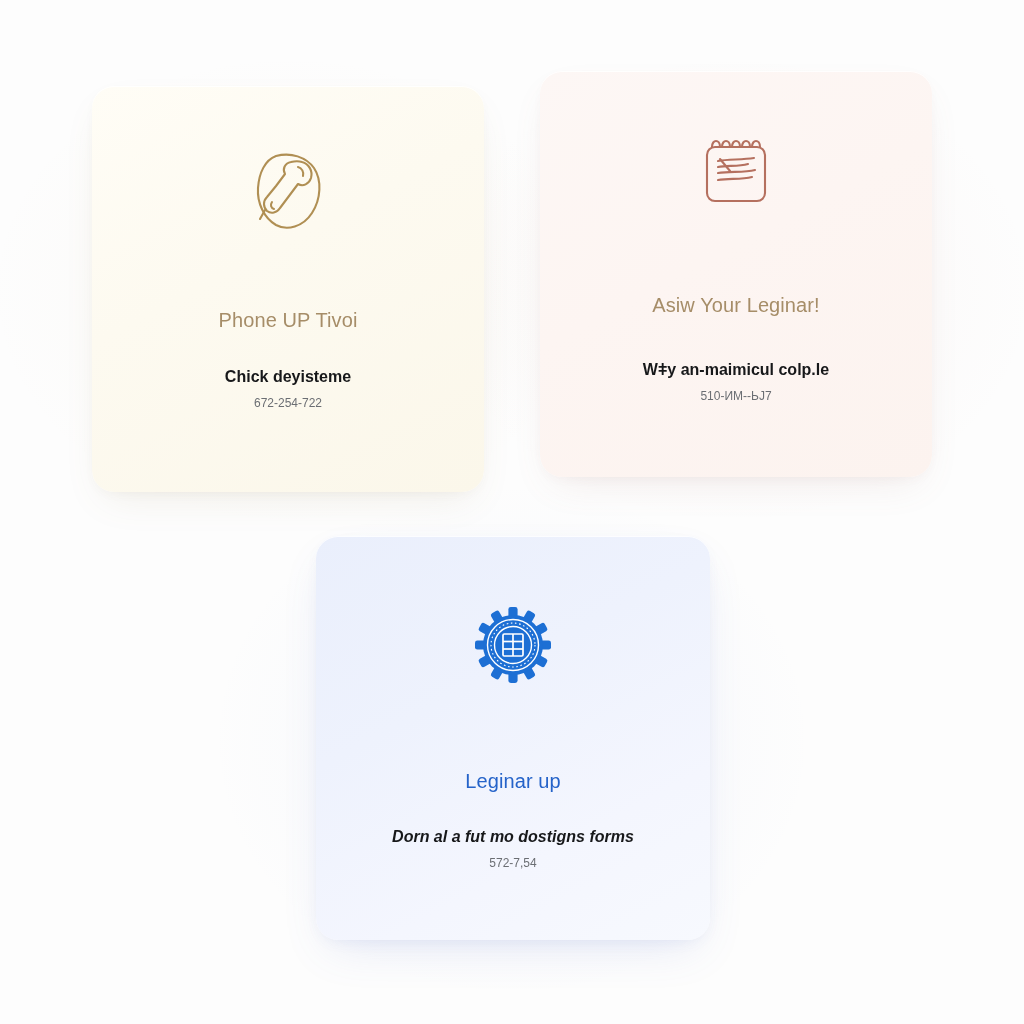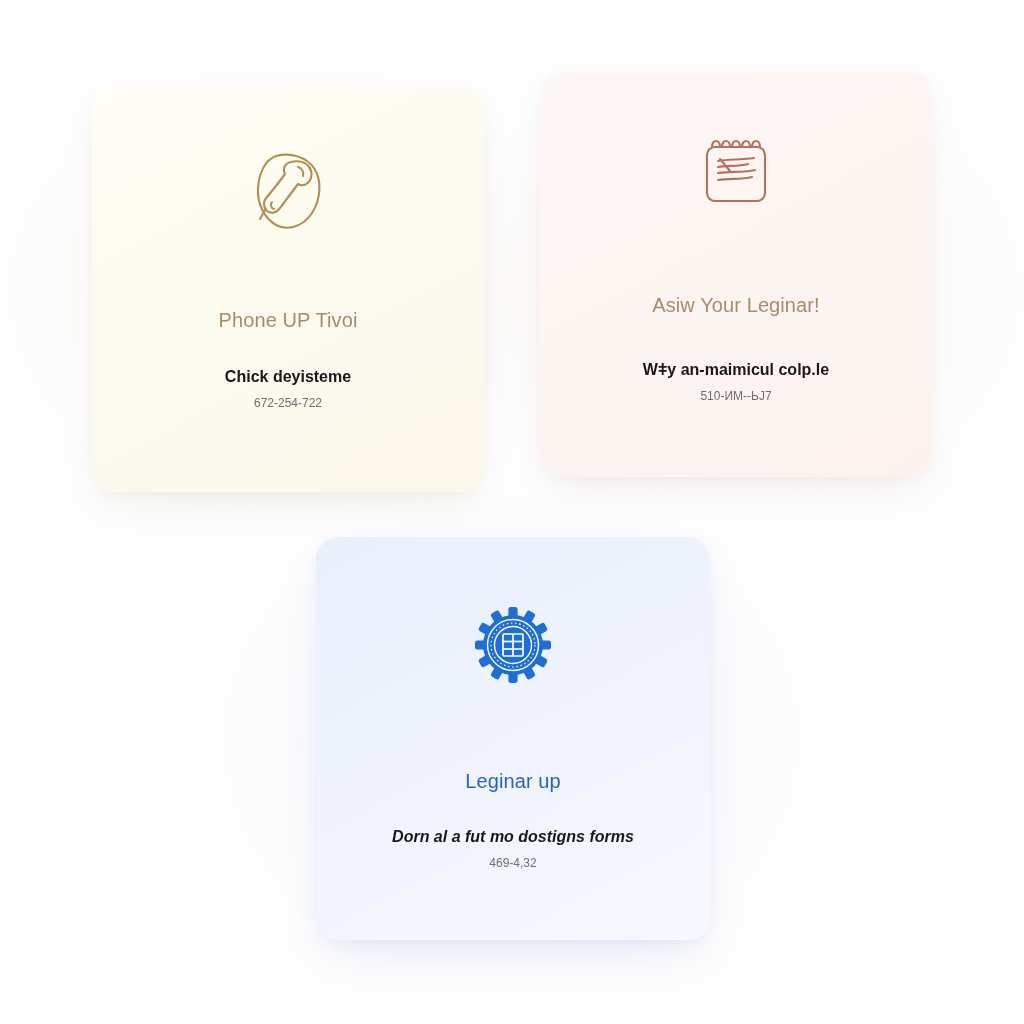--- a/index.html
+++ b/index.html
@@ -236,16 +236,16 @@
             <path d="M-10 4 L10 4"></path>
           </g>
         </g>
       </svg>
     </div>
 
     <div class="card-title">Leginar up</div>
 
     <div class="card-subtitle">Dorn al a fut mo dostigns forms</div>
 
-    <div class="card-detail">469-4,32</div>
+    <div class="card-detail">572-7,54</div>
   </div>
 
 </div>
 
 </body></html>

